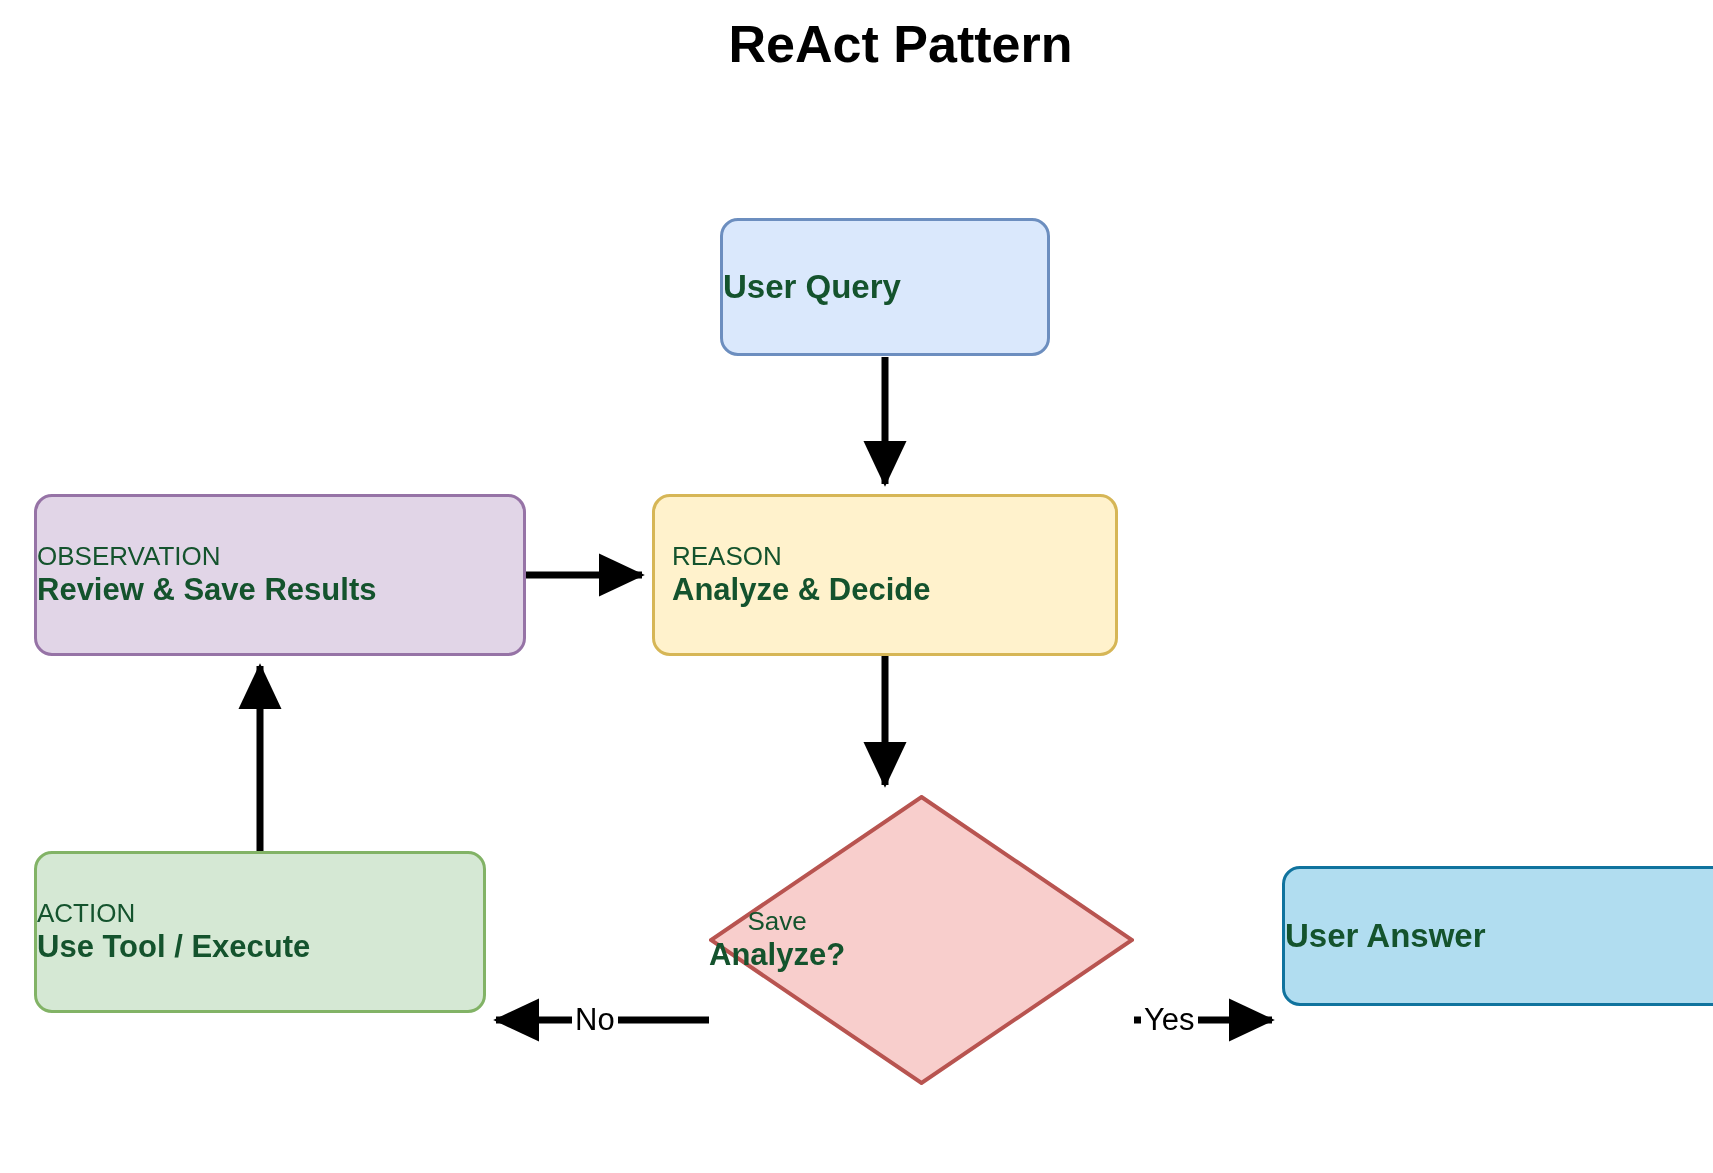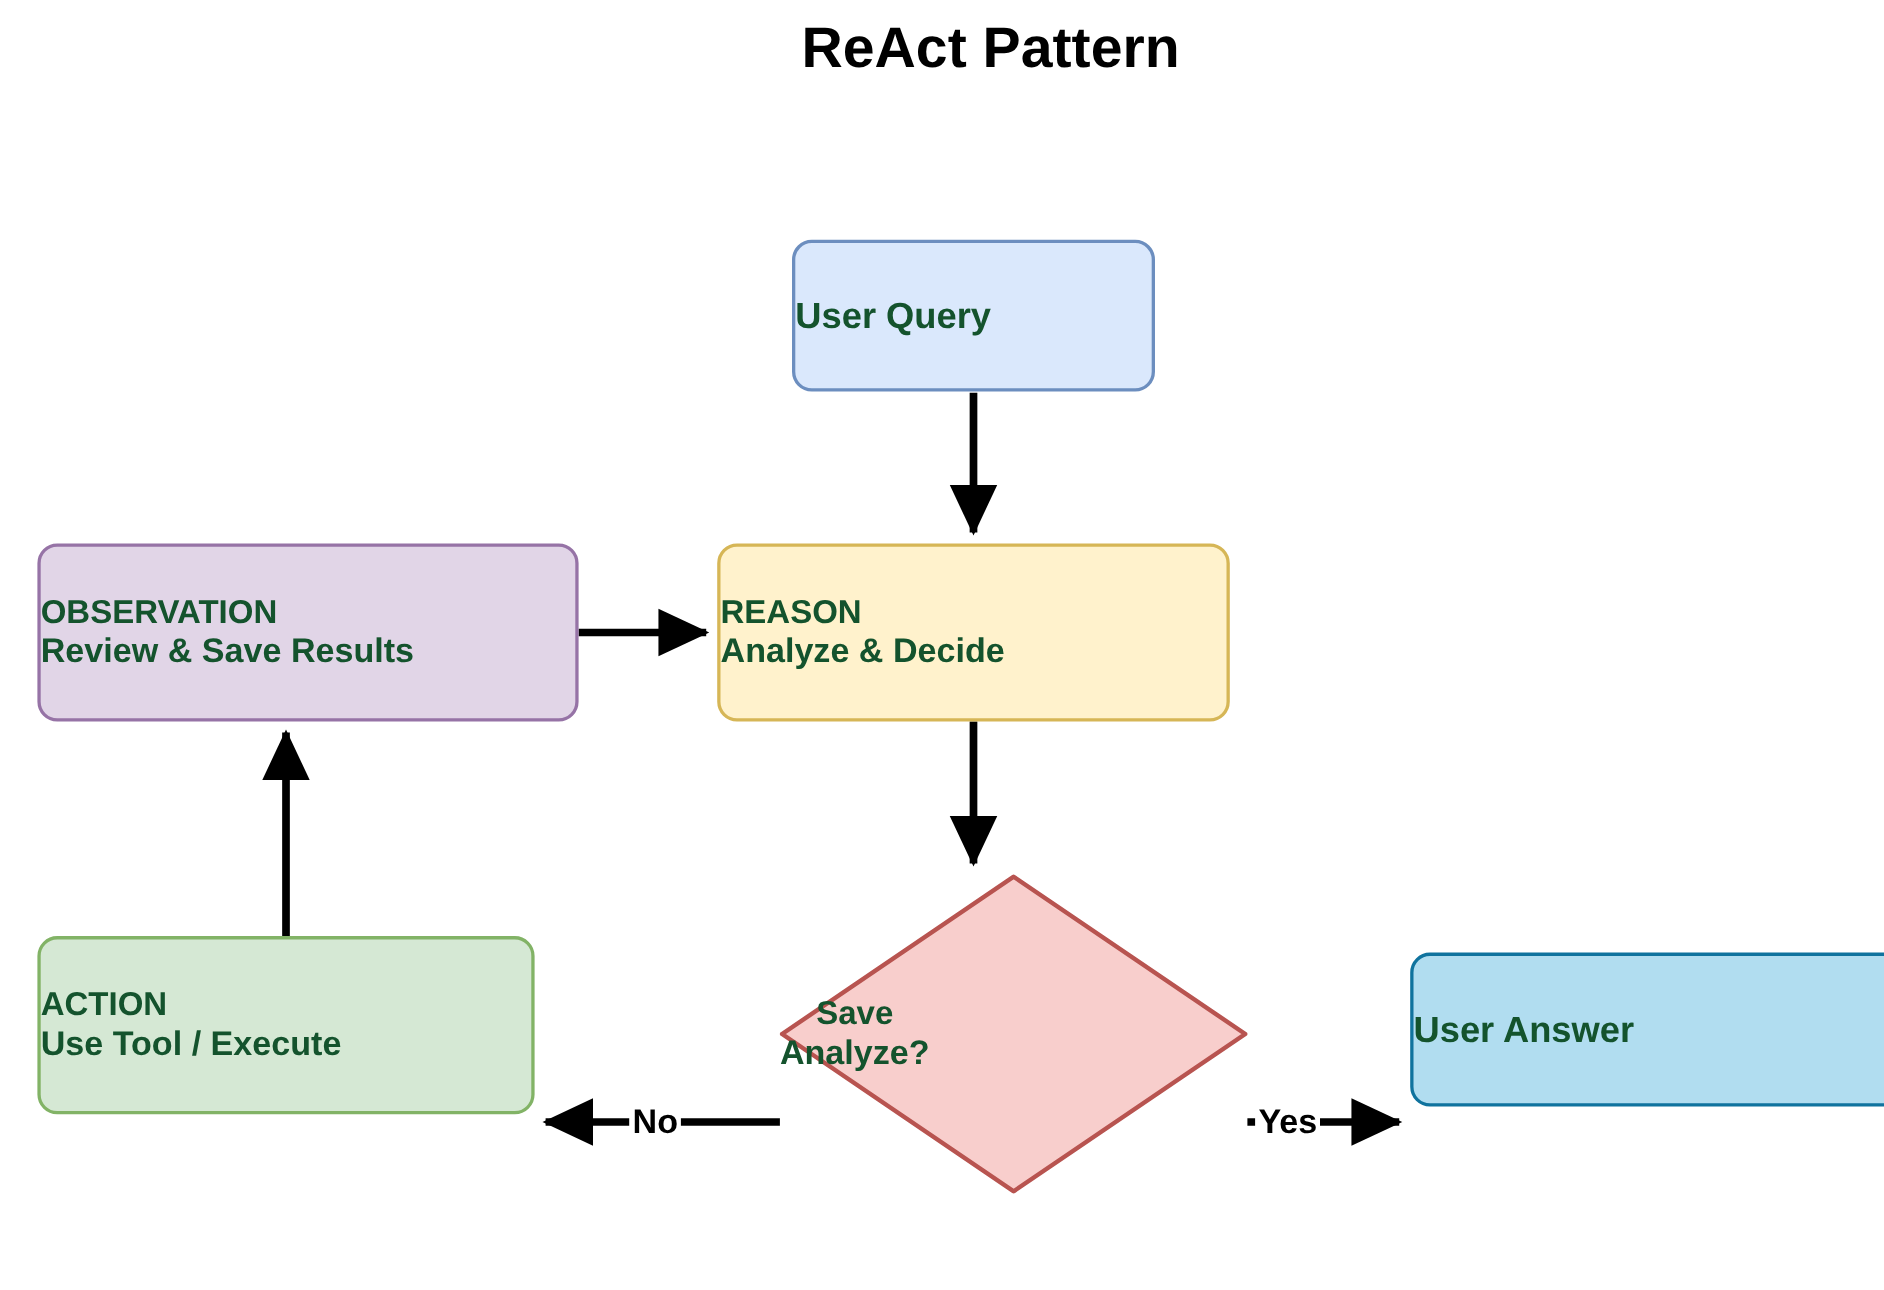--- a/index.html
+++ b/index.html
@@ -42,43 +42,43 @@
     text-align: center;
     color: #14532d;
     line-height: 1.18;
   }
   .rounded-box {
     border-radius: 18px;
     border-style: solid;
     border-width: 3px;
   }
   .ln-plain {
-    font-size: 30px;
-    font-weight: bold;
+    font-size: 26px;
+    font-weight: normal;
     white-space: nowrap;
   }
   .ln-bold {
     font-size: 31px;
     font-weight: bold;
     white-space: nowrap;
   }
   .ln-single {
     font-size: 33px;
     font-weight: bold;
     white-space: nowrap;
   }
 
   
   #node-user-query {
     left: 676px; top: 218px; width: 330px; height: 138px;
     background: #dae8fc; border-color: #6c8ebf;
   }
   #node-reason {
     left: 608px; top: 494px; width: 466px; height: 162px;
-    background: #fff2cc; border-color: #d6b656;
+    background: #fff2cc; border-color: #d6b656; padding-left: 17px;
   }
   #node-observation {
     left: -10px; top: 494px; width: 492px; height: 162px;
     background: #e1d5e7; border-color: #9673a6;
   }
   #node-action {
     left: -10px; top: 851px; width: 452px; height: 162px;
     background: #d5e8d4; border-color: #82b366;
   }
   #node-final-answer {
@@ -113,21 +113,21 @@
     position: absolute;
     left: 0; top: 0;
     width: 1713px;
     height: 1173px;
     pointer-events: none;
   }
 
   .edge-label {
     position: absolute;
     font-size: 31px;
-    font-weight: bold;
+    font-weight: normal;
     color: #000000;
     background: #ffffff;
     padding: 0 3px;
     white-space: nowrap;
     line-height: 1;
   }
   #edge-label-no { left: 528px; top: 1004px; }
   #edge-label-yes { left: 1097px; top: 1004px; }
 </style>
 </head>

